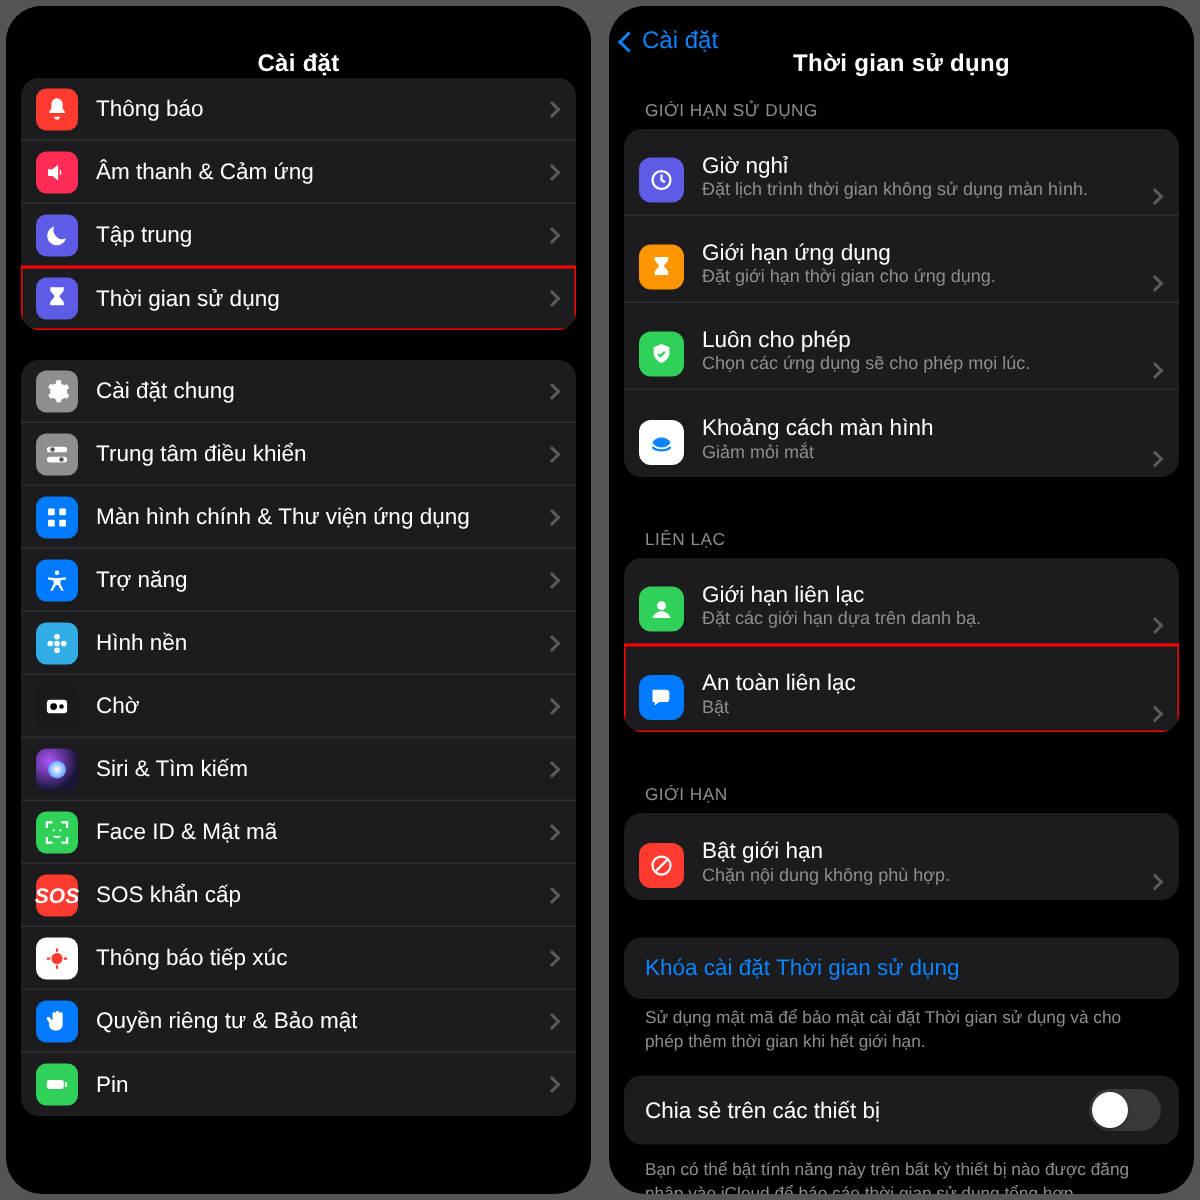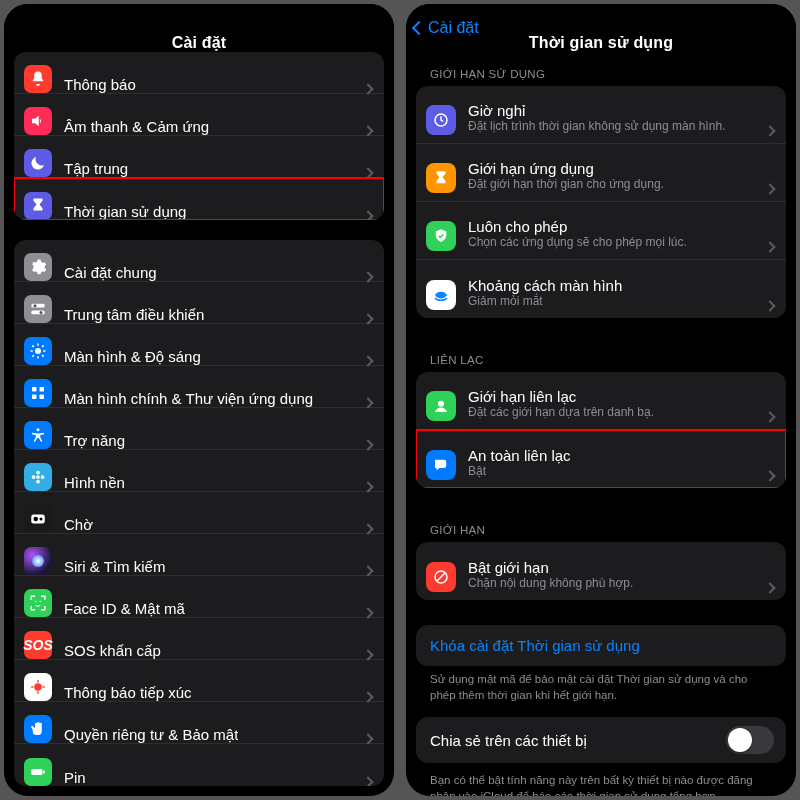--- a/index.html
+++ b/index.html
@@ -34,21 +34,21 @@
   .content { flex: 1 1 auto; overflow: hidden; padding: 0 10px 10px 10px; }
   .section-label {
     font-size: 11.5px; color: #8d8d93; letter-spacing: .3px;
     padding: 16px 14px 6px 14px; text-transform: uppercase;
   }
   .group {
     background: #1c1c1e; border-radius: 12px; overflow: hidden;
     margin-bottom: 20px;
   }
   .row {
-    display: flex; align-items: flex-end; gap: 12px;
+    display: flex; align-items: center; gap: 12px;
     height: 42px; padding: 0 10px 0 10px; position: relative;
     border-bottom: 0.5px solid #2e2e31;
   }
   .group .row:last-child { border-bottom: none; }
   .row .chev {
     margin-left: auto; width: 8px; height: 8px;
     border-top: 2px solid #5a5a5f; border-right: 2px solid #5a5a5f;
     transform: rotate(45deg); margin-right: 2px;
   }
   .row .label { font-size: 15px; color: #fff; white-space: nowrap; overflow: hidden; text-overflow: ellipsis; }
@@ -167,39 +167,20 @@
               <circle cx="8" cy="7.5" r="2" fill="#555"></circle>
               <circle cx="16" cy="16.5" r="2" fill="#555"></circle>
             </svg>
           </div>
         <div class="label">Trung tâm điều khiển</div>
         <div class="chev"></div>
       </div>
       <div class="row">
         <div class="icon blue">
             <svg viewBox="0 0 24 24">
-              <circle cx="12" cy="12" r="4"></circle>
-              <g stroke="#fff" stroke-width="2">
-                <line x1="12" y1="2" x2="12" y2="5"></line>
-                <line x1="12" y1="19" x2="12" y2="22"></line>
-                <line x1="2" y1="12" x2="5" y2="12"></line>
-                <line x1="19" y1="12" x2="22" y2="12"></line>
-                <line x1="4.5" y1="4.5" x2="6.5" y2="6.5"></line>
-                <line x1="17.5" y1="17.5" x2="19.5" y2="19.5"></line>
-                <line x1="4.5" y1="19.5" x2="6.5" y2="17.5"></line>
-                <line x1="17.5" y1="6.5" x2="19.5" y2="4.5"></line>
-              </g>
-            </svg>
-          </div>
-        <div class="label">Màn hình &amp; Độ sáng</div>
-        <div class="chev"></div>
-      </div>
-      <div class="row">
-        <div class="icon blue">
-            <svg viewBox="0 0 24 24">
               <rect x="4" y="4" width="6" height="6" rx="1"></rect>
               <rect x="14" y="4" width="6" height="6" rx="1"></rect>
               <rect x="4" y="14" width="6" height="6" rx="1"></rect>
               <rect x="14" y="14" width="6" height="6" rx="1"></rect>
             </svg>
           </div>
         <div class="label">Màn hình chính &amp; Thư viện ứng dụng</div>
         <div class="chev"></div>
       </div>
       <div class="row">

